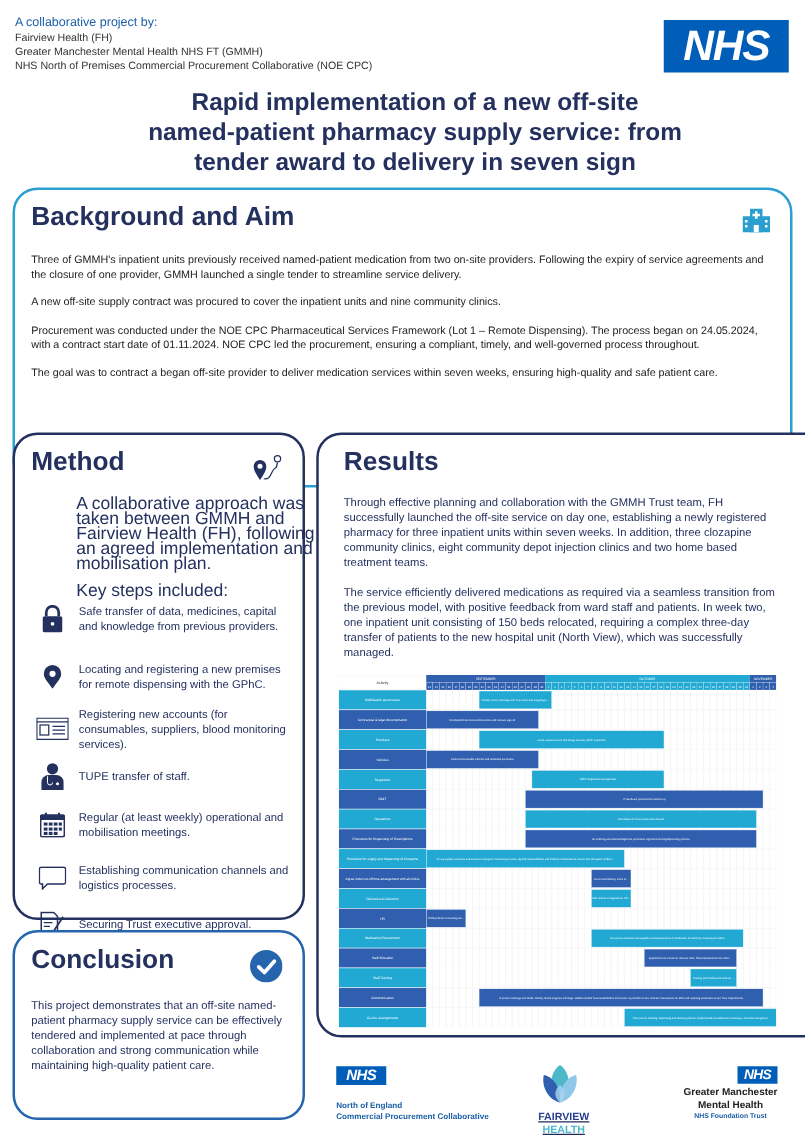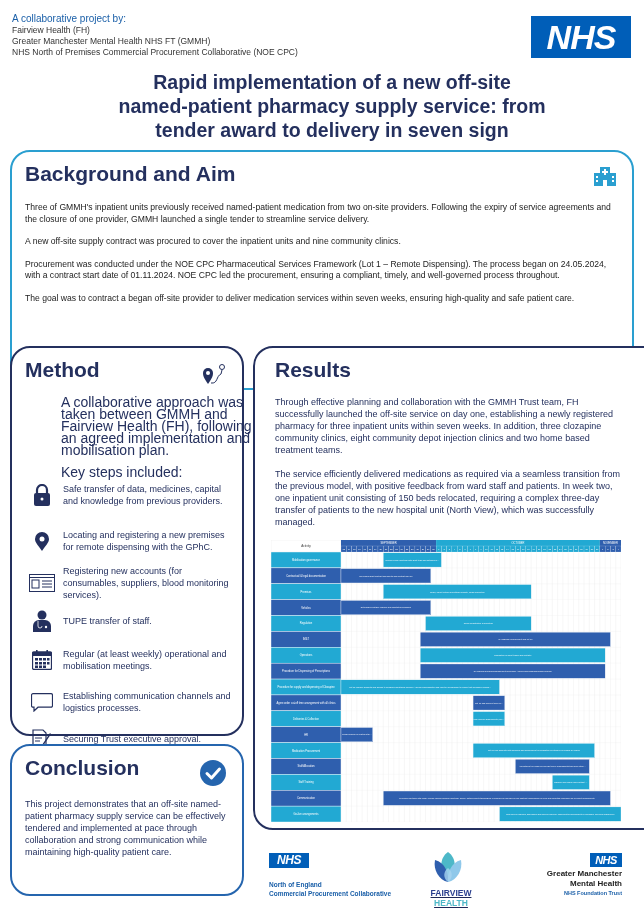--- a/index.html
+++ b/index.html
@@ -42,21 +42,21 @@
   .gantt { position: absolute; left: 16px; top: 192px; width: 350px; height: 282px; font-size: 2.6px; color: #fff; }
   .gantt-grid { position: absolute; left: 0; top: 0; width: 100%; height: 100%; }
 
   .footer { position: absolute; top: 850px; left: 253px; width: 391px; height: 60px; }
   .nhs-small { background: #005eb8; color: #fff; font-weight: bold; font-style: italic; font-size: 12px; line-height: 15px; text-align: center; letter-spacing: -0.5px; }
   .noe-logo { position: absolute; left: 16px; top: 3px; width: 40px; height: 15px; }
   .noe-text { position: absolute; left: 16px; top: 30px; font-size: 6.5px; font-weight: bold; color: #1a5fa8; line-height: 9px; }
   .fv-logo { position: absolute; left: 178px; top: 0; width: 34px; height: 34px; }
   .fv-name { position: absolute; left: 168px; top: 38px; width: 60px; text-align: center; font-weight: bold; font-size: 8.5px; line-height: 10px; text-decoration: underline; }
   .gm-nhs { position: absolute; right: 22px; top: 3px; width: 32px; height: 14px; font-size: 11px; line-height: 14px; }
-  .gm-text { position: absolute; right: 22px; top: 19px; text-align: right; font-weight: bold; color: #222; font-size: 8px; line-height: 10px; }
+  .gm-text { position: absolute; right: 22px; top: 19px; text-align: center; font-weight: bold; color: #222; font-size: 8px; line-height: 10px; }
   .gm-text .sub { color: #1a5fa8; font-size: 5.5px; line-height: 8px; }
 </style>
 </head>
 <body>
 
 <div class="header-info">
   <div class="lead">A collaborative project by:</div>
   <div>Fairview Health (FH)</div>
   <div>Greater Manchester Mental Health NHS FT (GMMH)</div>
   <div>NHS North of Premises Commercial Procurement Collaborative (NOE CPC)</div>

